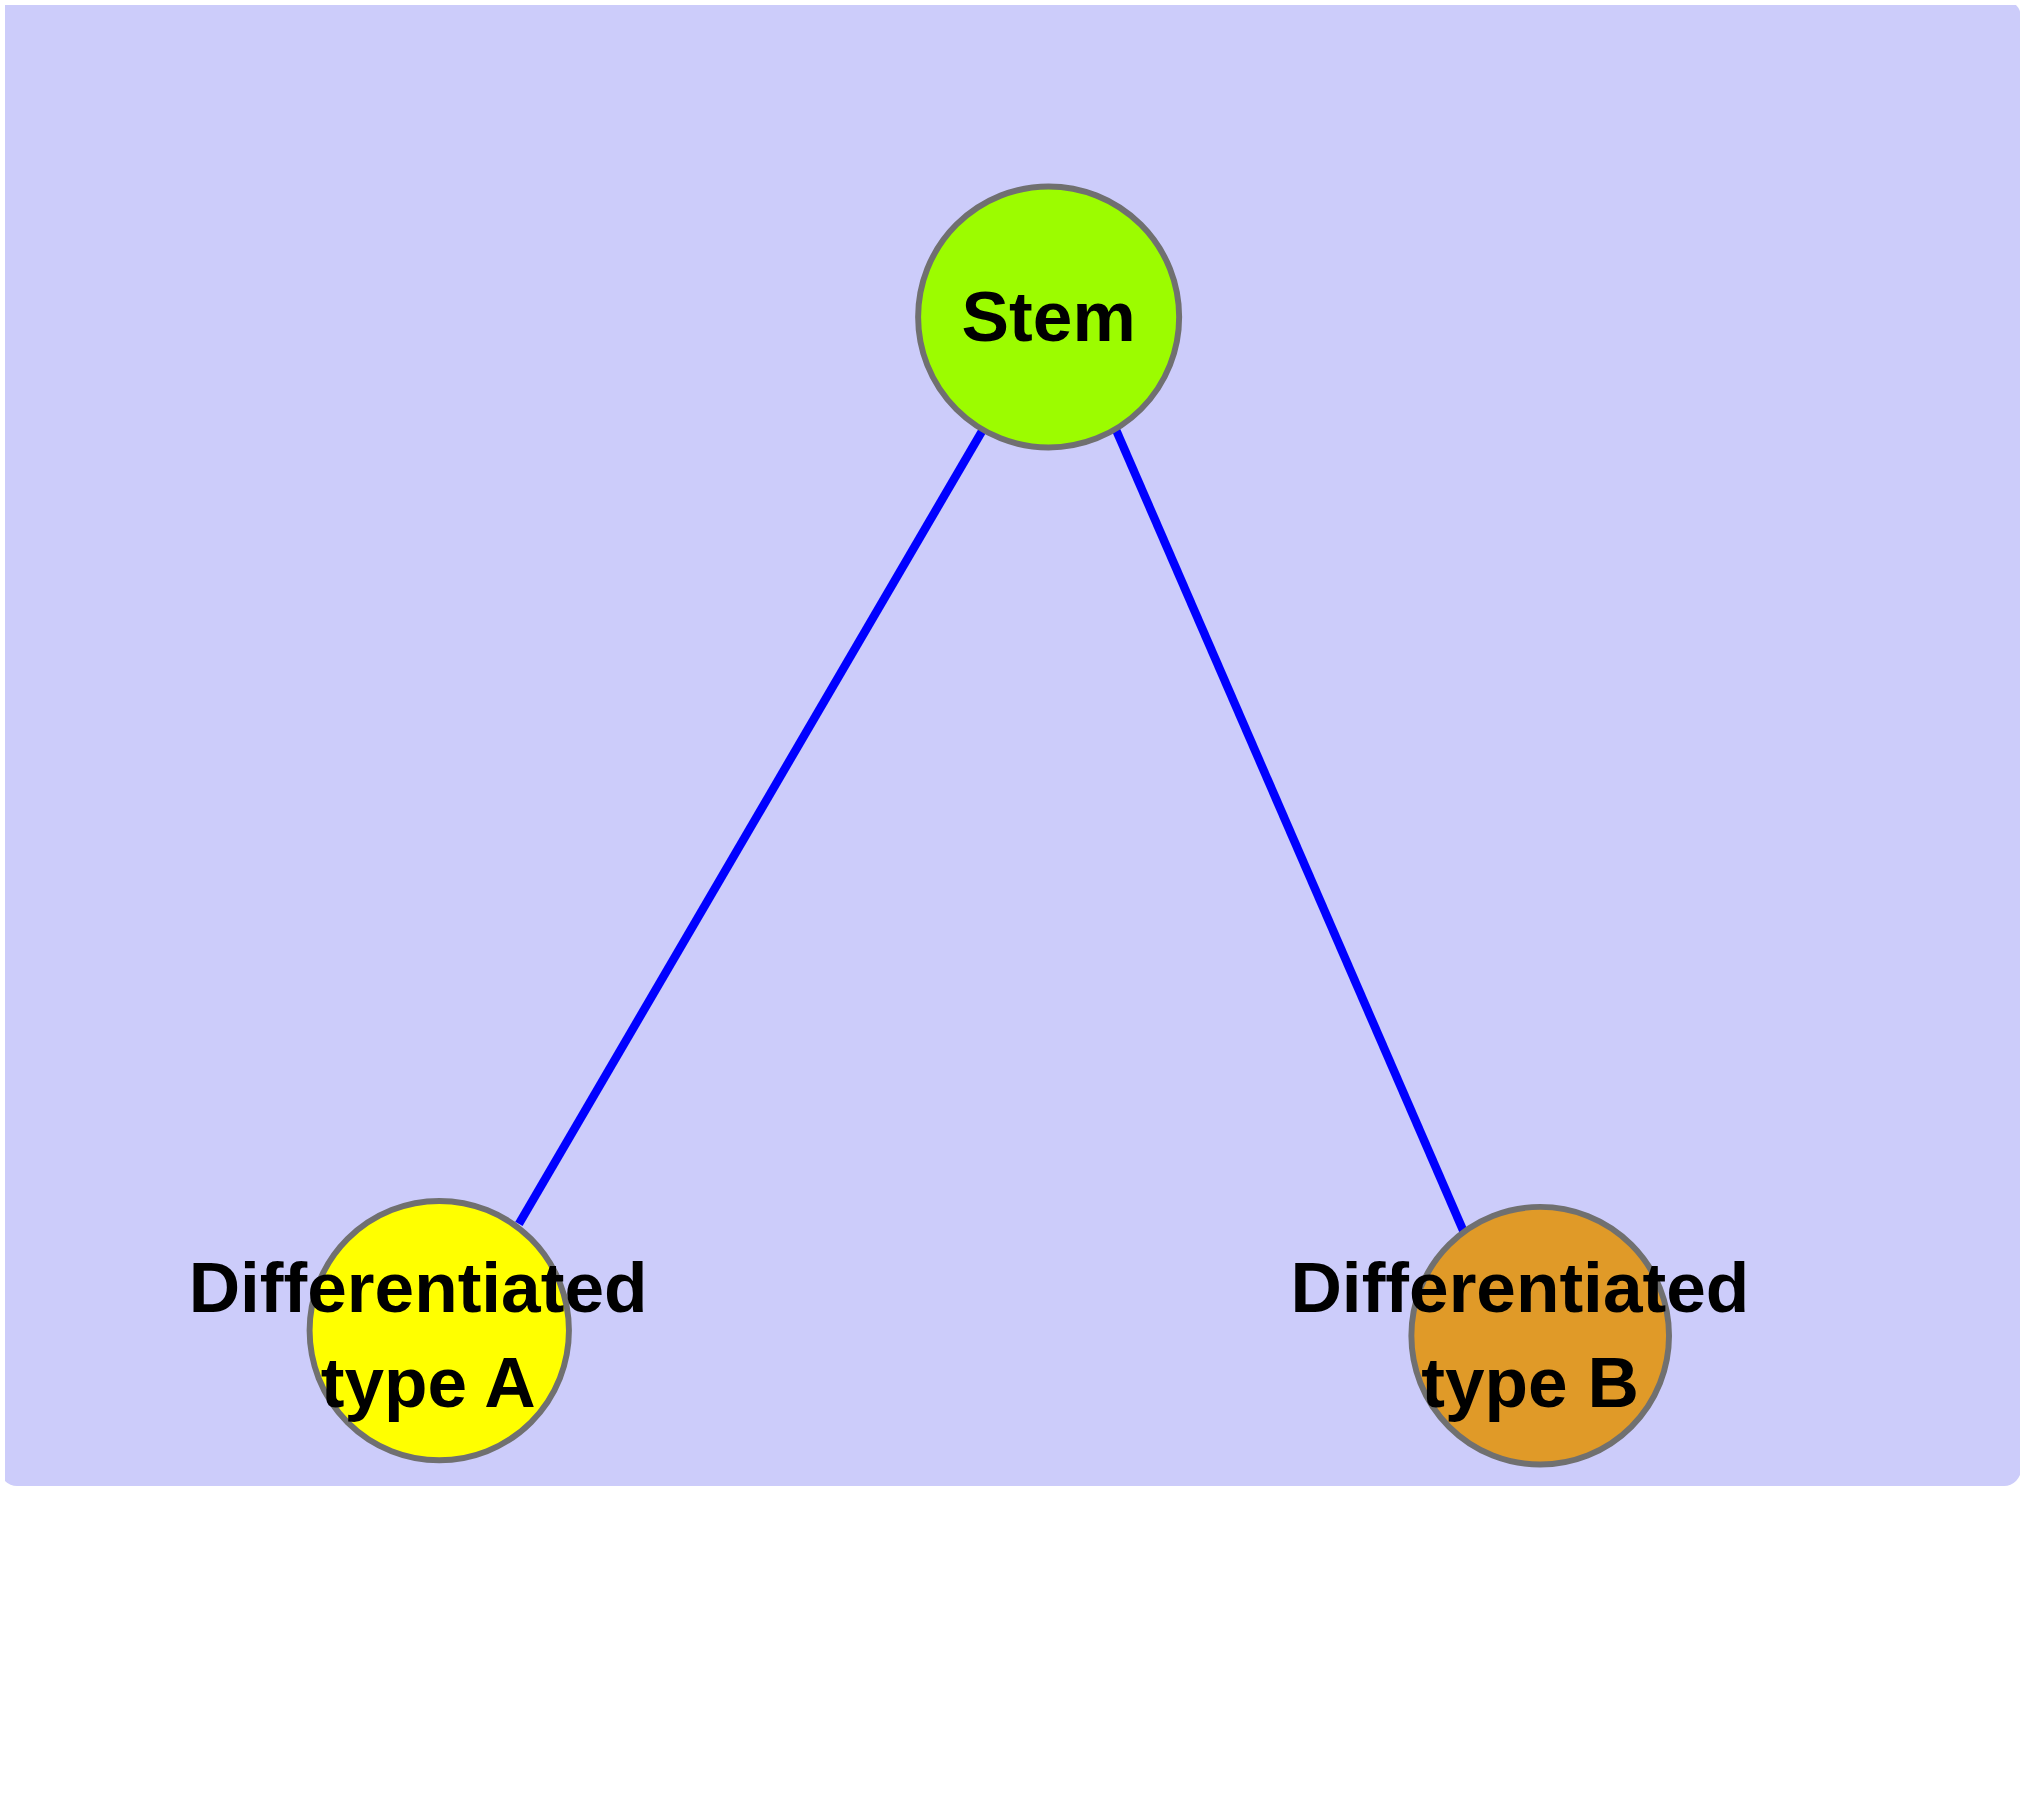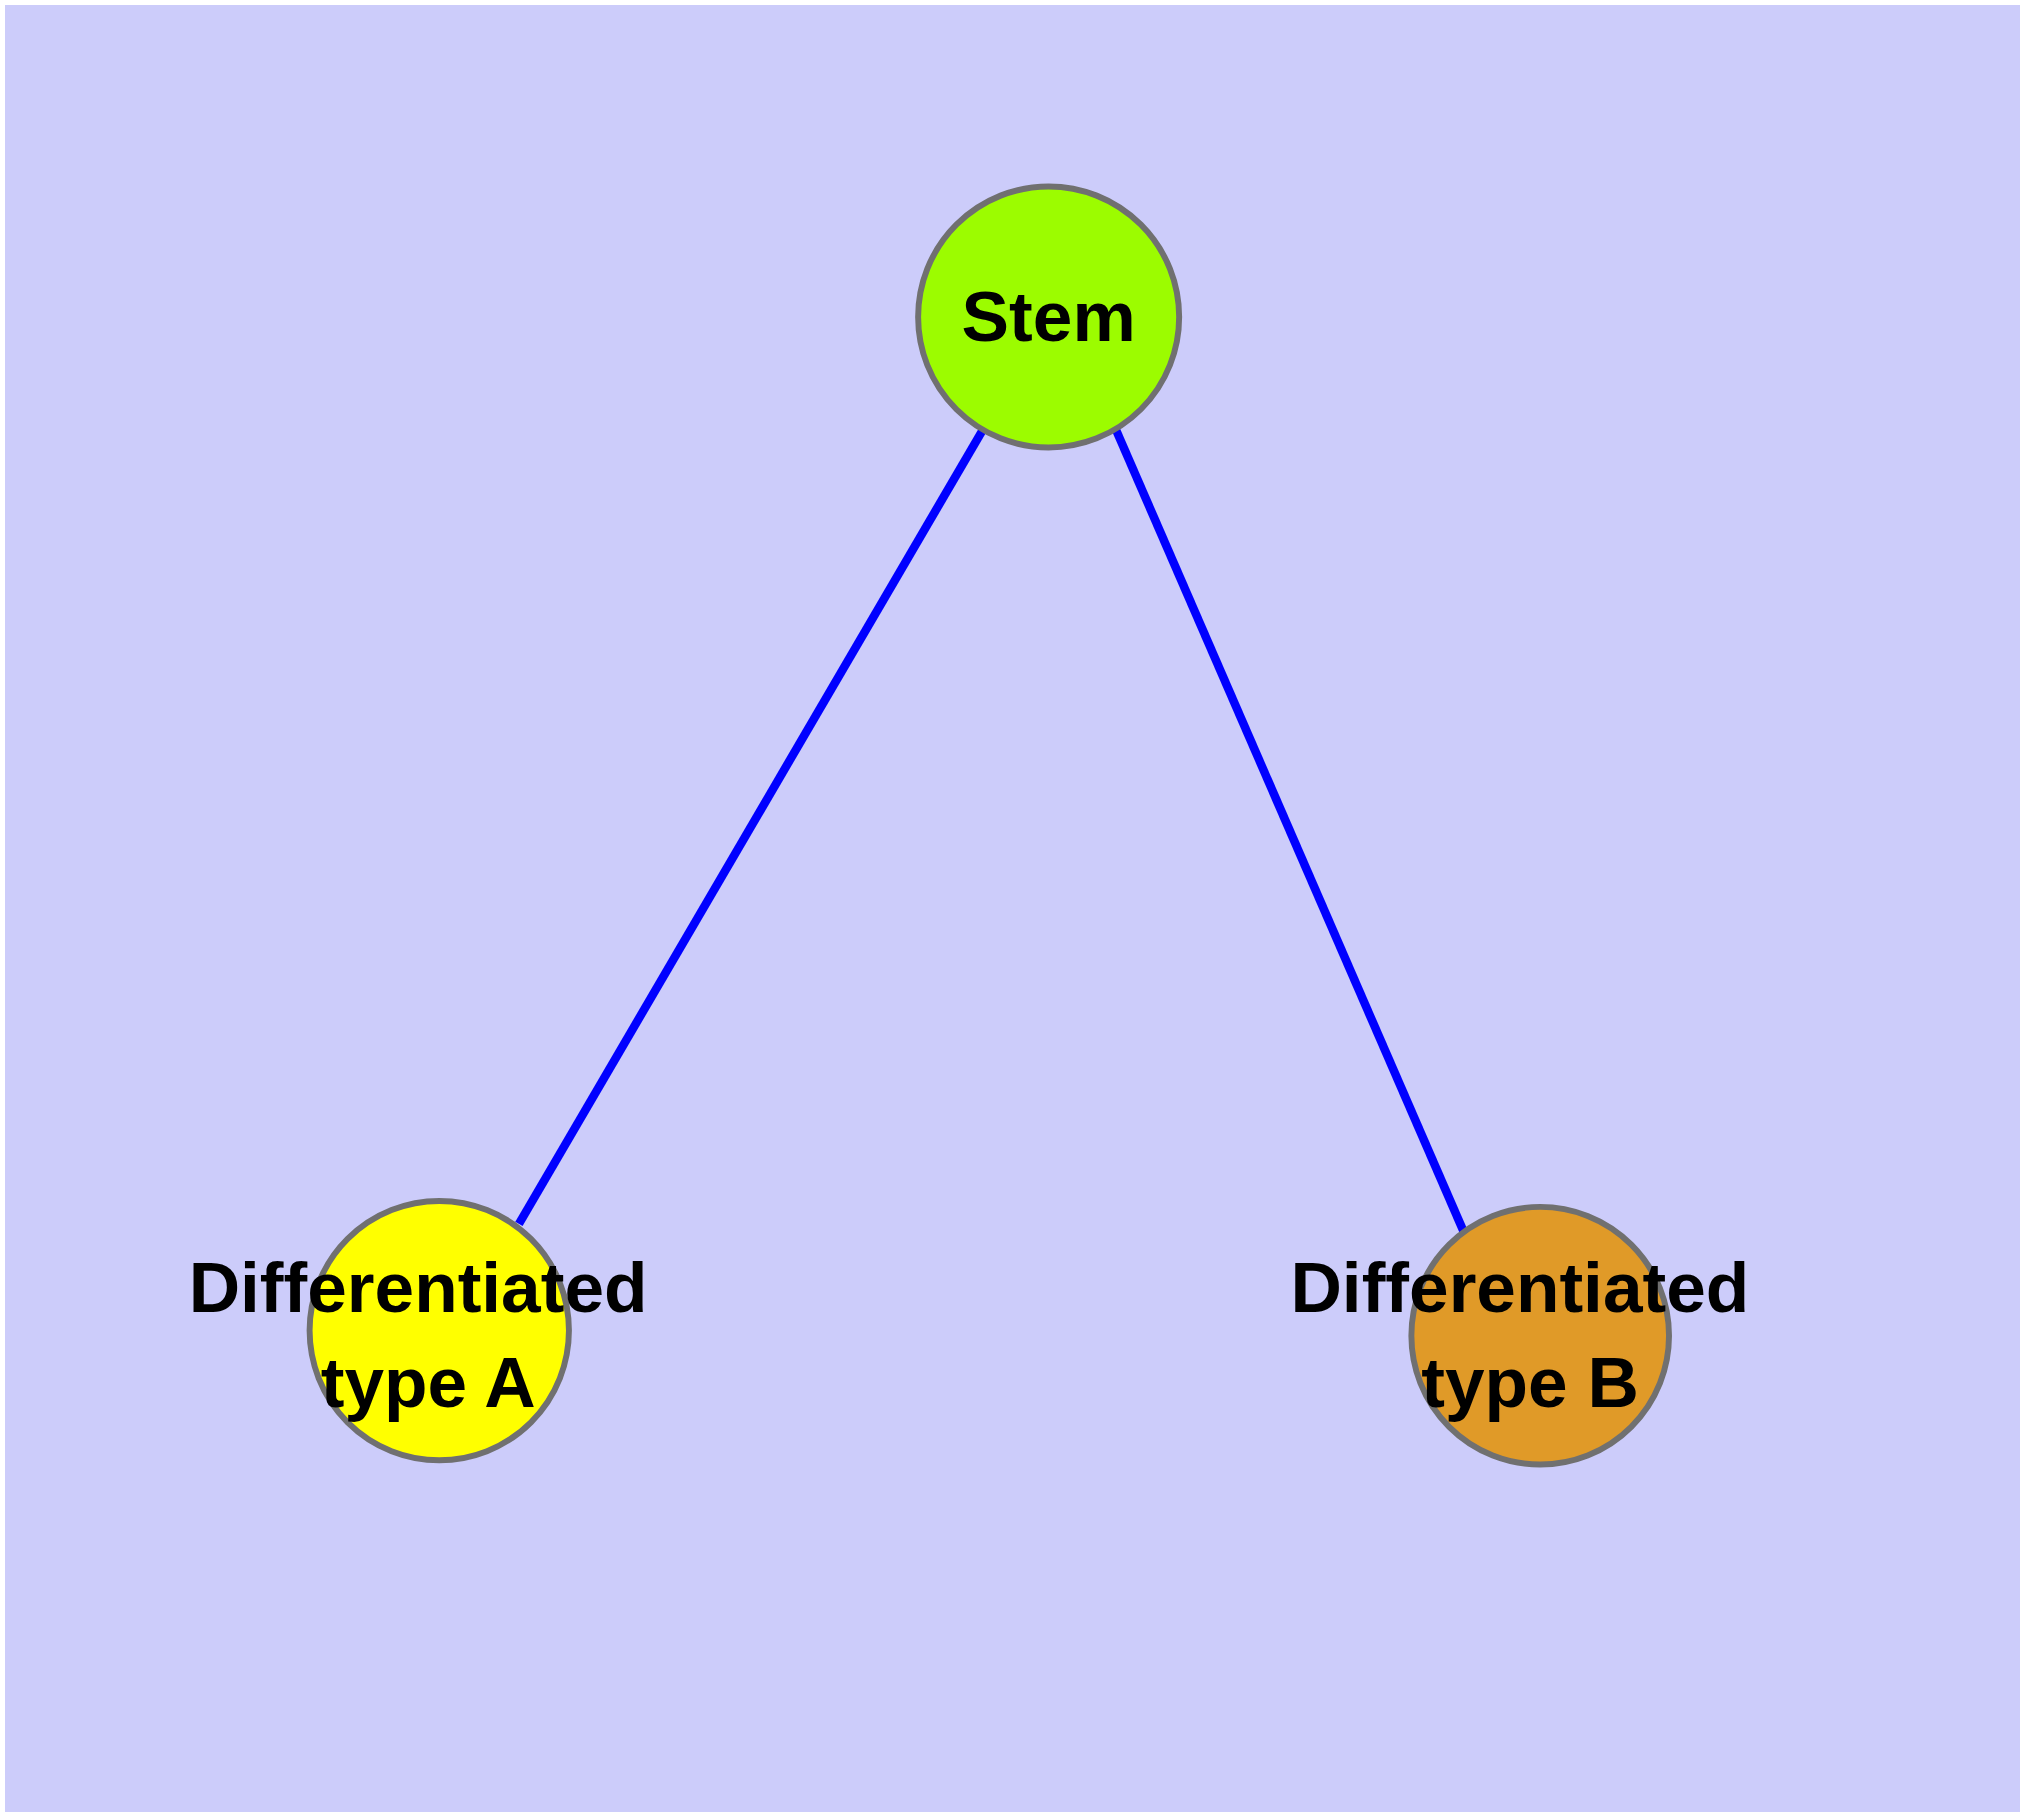--- a/index.html
+++ b/index.html
@@ -4,24 +4,25 @@
 <title>Cell Differentiation Graph</title>
 <style>
   html, body {
     margin: 0;
     padding: 0;
     background: #ffffff;
   }
   #canvas {
     position: relative;
     width: 2021px;
-    height: 1812px;
+    height: 1486px;
     background: #ffffff;
     overflow: hidden;
     font-family: "Liberation Sans", "DejaVu Sans", sans-serif;
+    border-radius: 17px;
   }
   #plot-area {
     position: absolute;
     left: 5.1px;
     top: 5.1px;
     width: 2015px;
     height: 1807px;
     background: #ccccfa;
   }
   #graph-svg {

